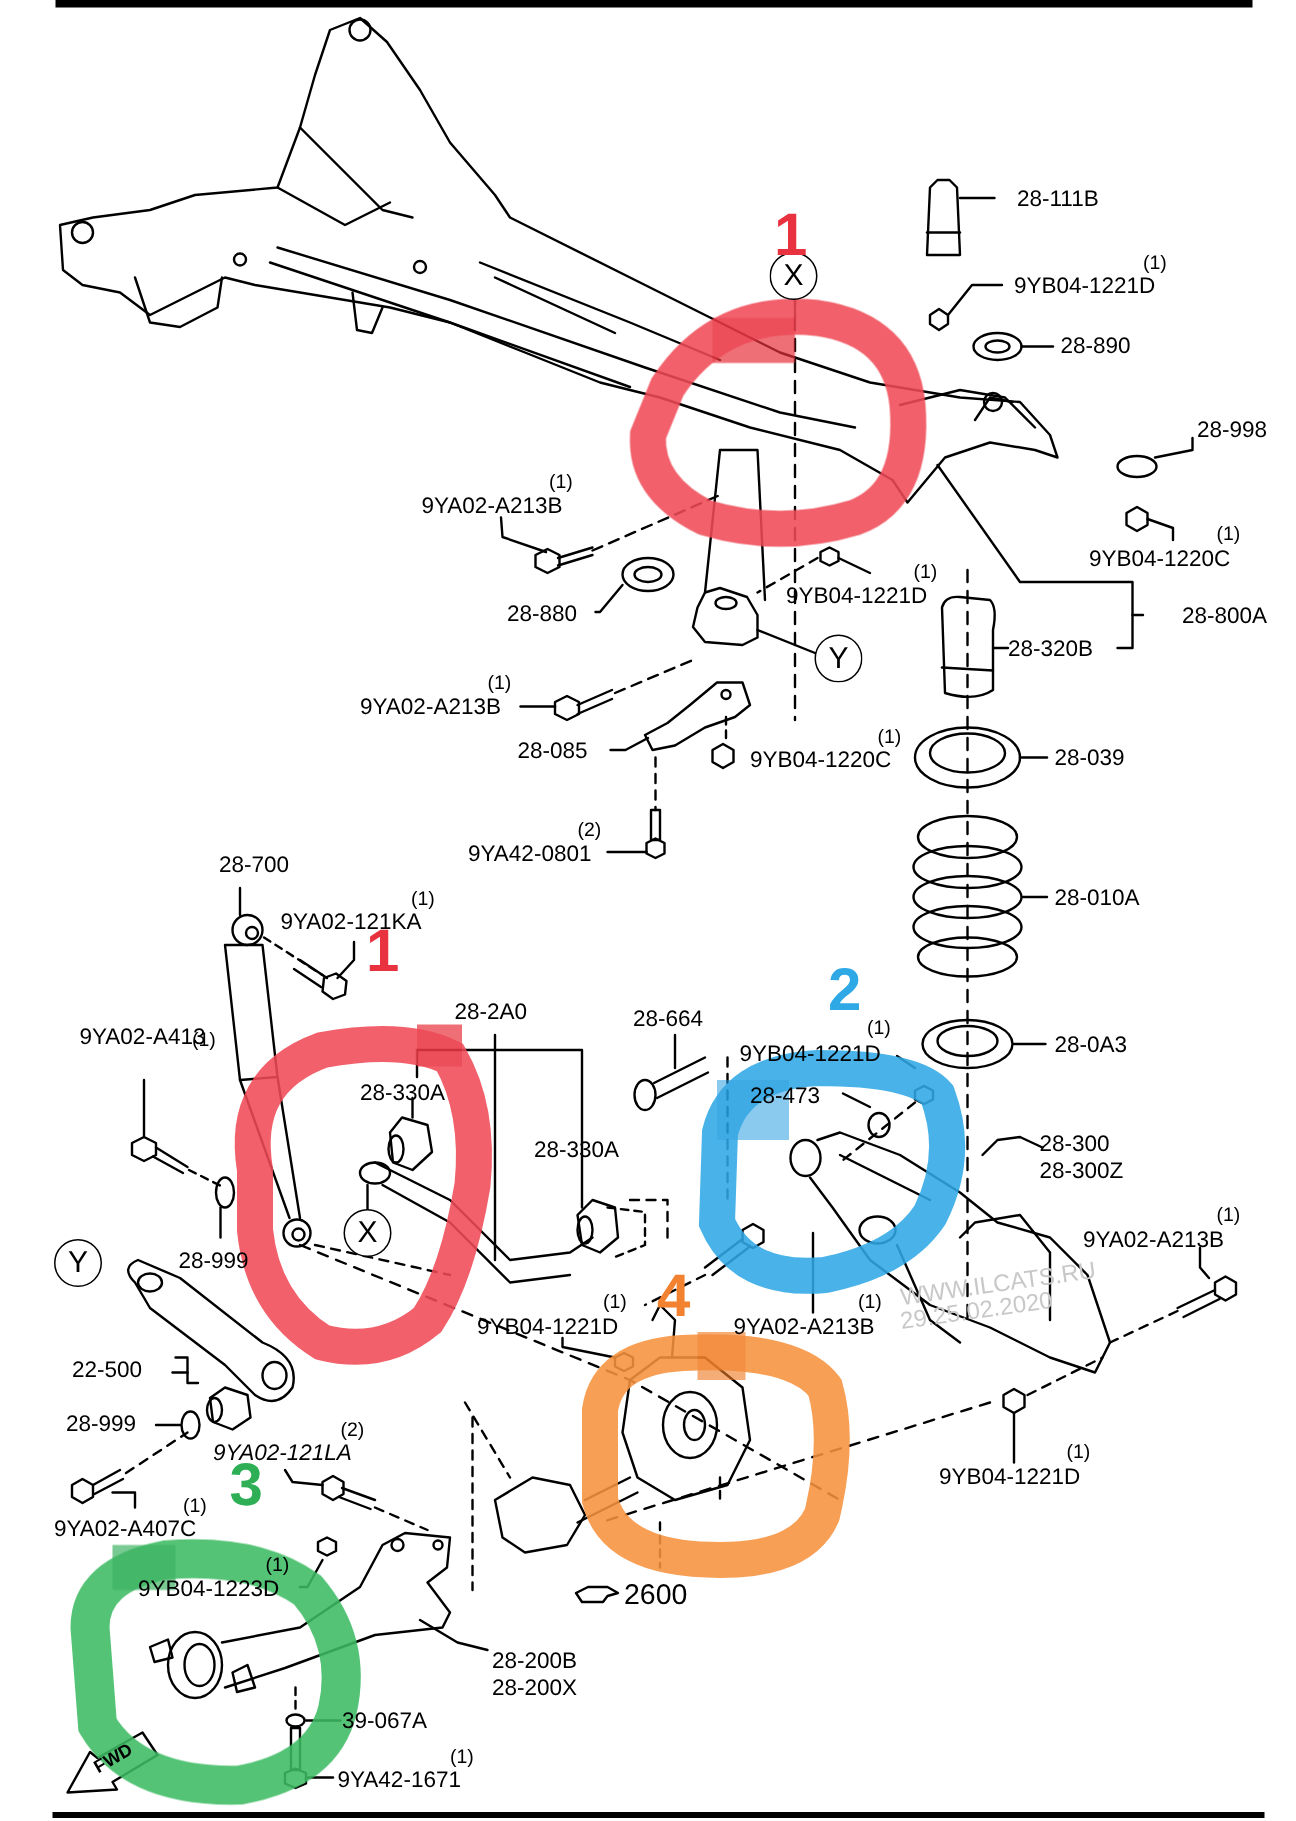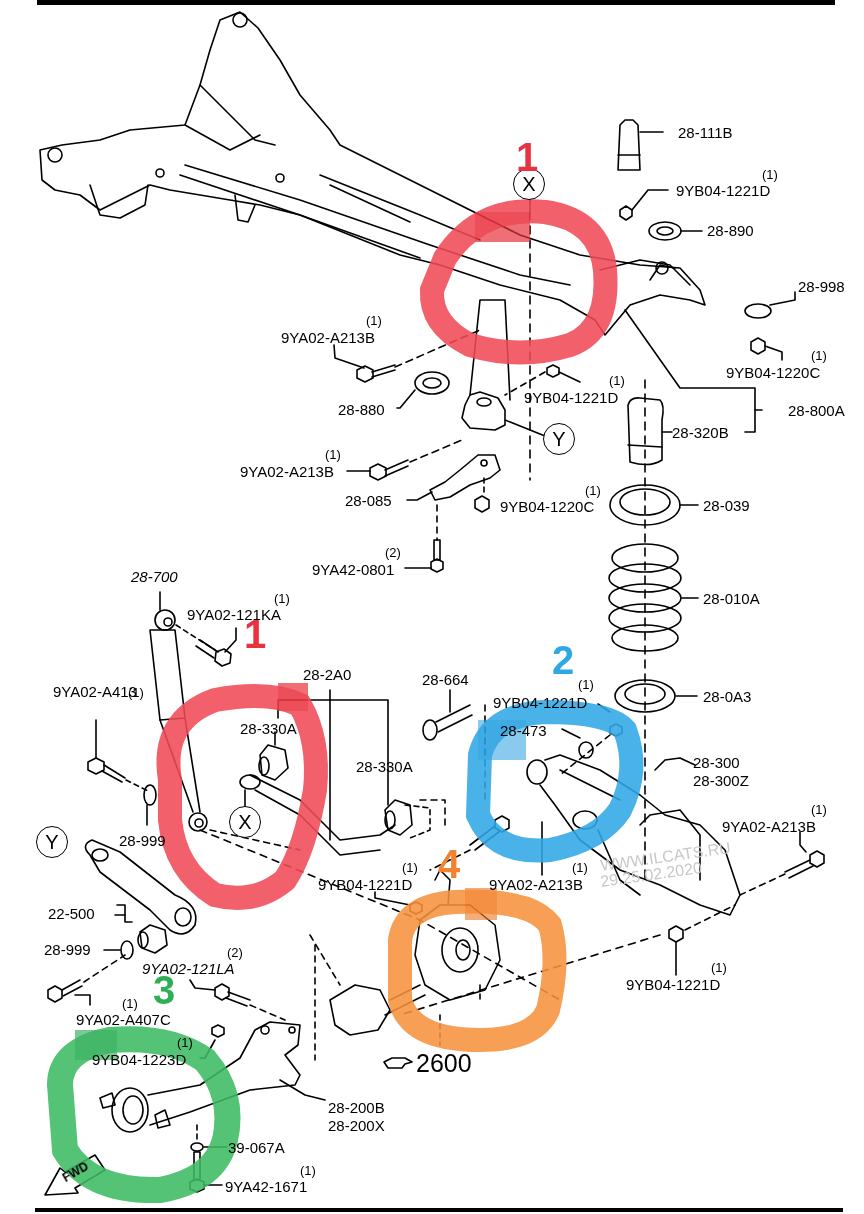--- a/index.html
+++ b/index.html
@@ -6,21 +6,21 @@
   body { width:864px; height:1214px; position:relative; overflow:hidden;
          font-family:"Liberation Sans", "DejaVu Sans", sans-serif; color:#000; }
   #stage { position:absolute; left:0; top:0; width:864px; height:1214px; }
   svg#art { position:absolute; left:0; top:0; }
   .lbl { position:absolute; font-size:15px; line-height:15px; white-space:nowrap; letter-spacing:0px; }
   .qty { position:absolute; font-size:13px; line-height:13px; white-space:nowrap; }
   .ref { position:absolute; width:30px; height:30px; border:1.6px solid #000; border-radius:50%;
          font-size:20px; line-height:30px; text-align:center; background:#fff; }
   .num { position:absolute; font-weight:bold; font-size:40px; line-height:40px; }
   .wm { position:absolute; font-size:16px; color:#c8c8c8; transform:rotate(-8deg); white-space:nowrap; }
-  .pageref { position:absolute; font-size:25px; line-height:21px; white-space:nowrap; }
+  .pageref { position:absolute; font-size:19px; line-height:21px; white-space:nowrap; }
   .bar { position:absolute; background:#000; }
 </style>
 </head>
 <body>
 
 <div id="stage">
 
 <svg id="art" width="864" height="1214" viewBox="0 0 864 1214">
   <g fill="none" stroke="#000" stroke-width="1.6" stroke-linejoin="round" stroke-linecap="round">
 
@@ -361,21 +361,21 @@
 <div class="lbl" style="left:788px;top:403px;">28-800A</div>
 <div class="lbl" style="left:672px;top:425px;">28-320B</div>
 <div class="qty" style="left:325px;top:448px;">(1)</div>
 <div class="lbl" style="left:240px;top:464px;">9YA02-A213B</div>
 <div class="lbl" style="left:345px;top:493px;">28-085</div>
 <div class="qty" style="left:585px;top:484px;">(1)</div>
 <div class="lbl" style="left:500px;top:499px;">9YB04-1220C</div>
 <div class="lbl" style="left:703px;top:498px;">28-039</div>
 <div class="qty" style="left:385px;top:546px;">(2)</div>
 <div class="lbl" style="left:312px;top:562px;">9YA42-0801</div>
-<div class="lbl" style="left:131px;top:569px;font-style:italic;">28-700</div>
+<div class="lbl" style="left:146px;top:569px;">28-700</div>
 <div class="qty" style="left:274px;top:592px;">(1)</div>
 <div class="lbl" style="left:187px;top:607px;">9YA02-121KA</div>
 <div class="lbl" style="left:703px;top:591px;">28-010A</div>
 <div class="lbl" style="left:303px;top:667px;">28-2A0</div>
 <div class="lbl" style="left:422px;top:672px;">28-664</div>
 <div class="qty" style="left:578px;top:678px;">(1)</div>
 <div class="lbl" style="left:493px;top:695px;">9YB04-1221D</div>
 <div class="lbl" style="left:703px;top:689px;">28-0A3</div>
 <div class="qty" style="left:128px;top:686px;">(1)</div>
 <div class="lbl" style="left:53px;top:684px;">9YA02-A413</div>
@@ -391,21 +391,21 @@
 <div class="lbl" style="left:318px;top:877px;">9YB04-1221D</div>
 <div class="qty" style="left:572px;top:861px;">(1)</div>
 <div class="lbl" style="left:489px;top:877px;">9YA02-A213B</div>
 <div class="lbl" style="left:48px;top:906px;">22-500</div>
 <div class="lbl" style="left:44px;top:942px;">28-999</div>
 <div class="qty" style="left:227px;top:946px;">(2)</div>
 <div class="lbl" style="left:142px;top:961px;font-style:italic;">9YA02-121LA</div>
 <div class="qty" style="left:711px;top:961px;">(1)</div>
 <div class="lbl" style="left:626px;top:977px;">9YB04-1221D</div>
 <div class="qty" style="left:122px;top:997px;">(1)</div>
-<div class="lbl" style="left:36px;top:1012px;margin-left:40px;">9YA02-A407C</div>
+<div class="lbl" style="left:36px;top:1012px;">9YA02-A407C</div>
 <div class="qty" style="left:177px;top:1036px;">(1)</div>
 <div class="lbl" style="left:92px;top:1052px;">9YB04-1223D</div>
 <div class="pageref" style="left:416px;top:1053px;">2600</div>
 <div class="lbl" style="left:328px;top:1100px;">28-200B</div>
 <div class="lbl" style="left:328px;top:1118px;">28-200X</div>
 <div class="lbl" style="left:228px;top:1140px;">39-067A</div>
 <div class="qty" style="left:300px;top:1164px;">(1)</div>
 <div class="lbl" style="left:225px;top:1179px;">9YA42-1671</div>
 <div class="lbl" style="left:62px;top:1165px;font-size:12px;font-weight:bold;transform:rotate(-30deg);">FWD</div>
 

